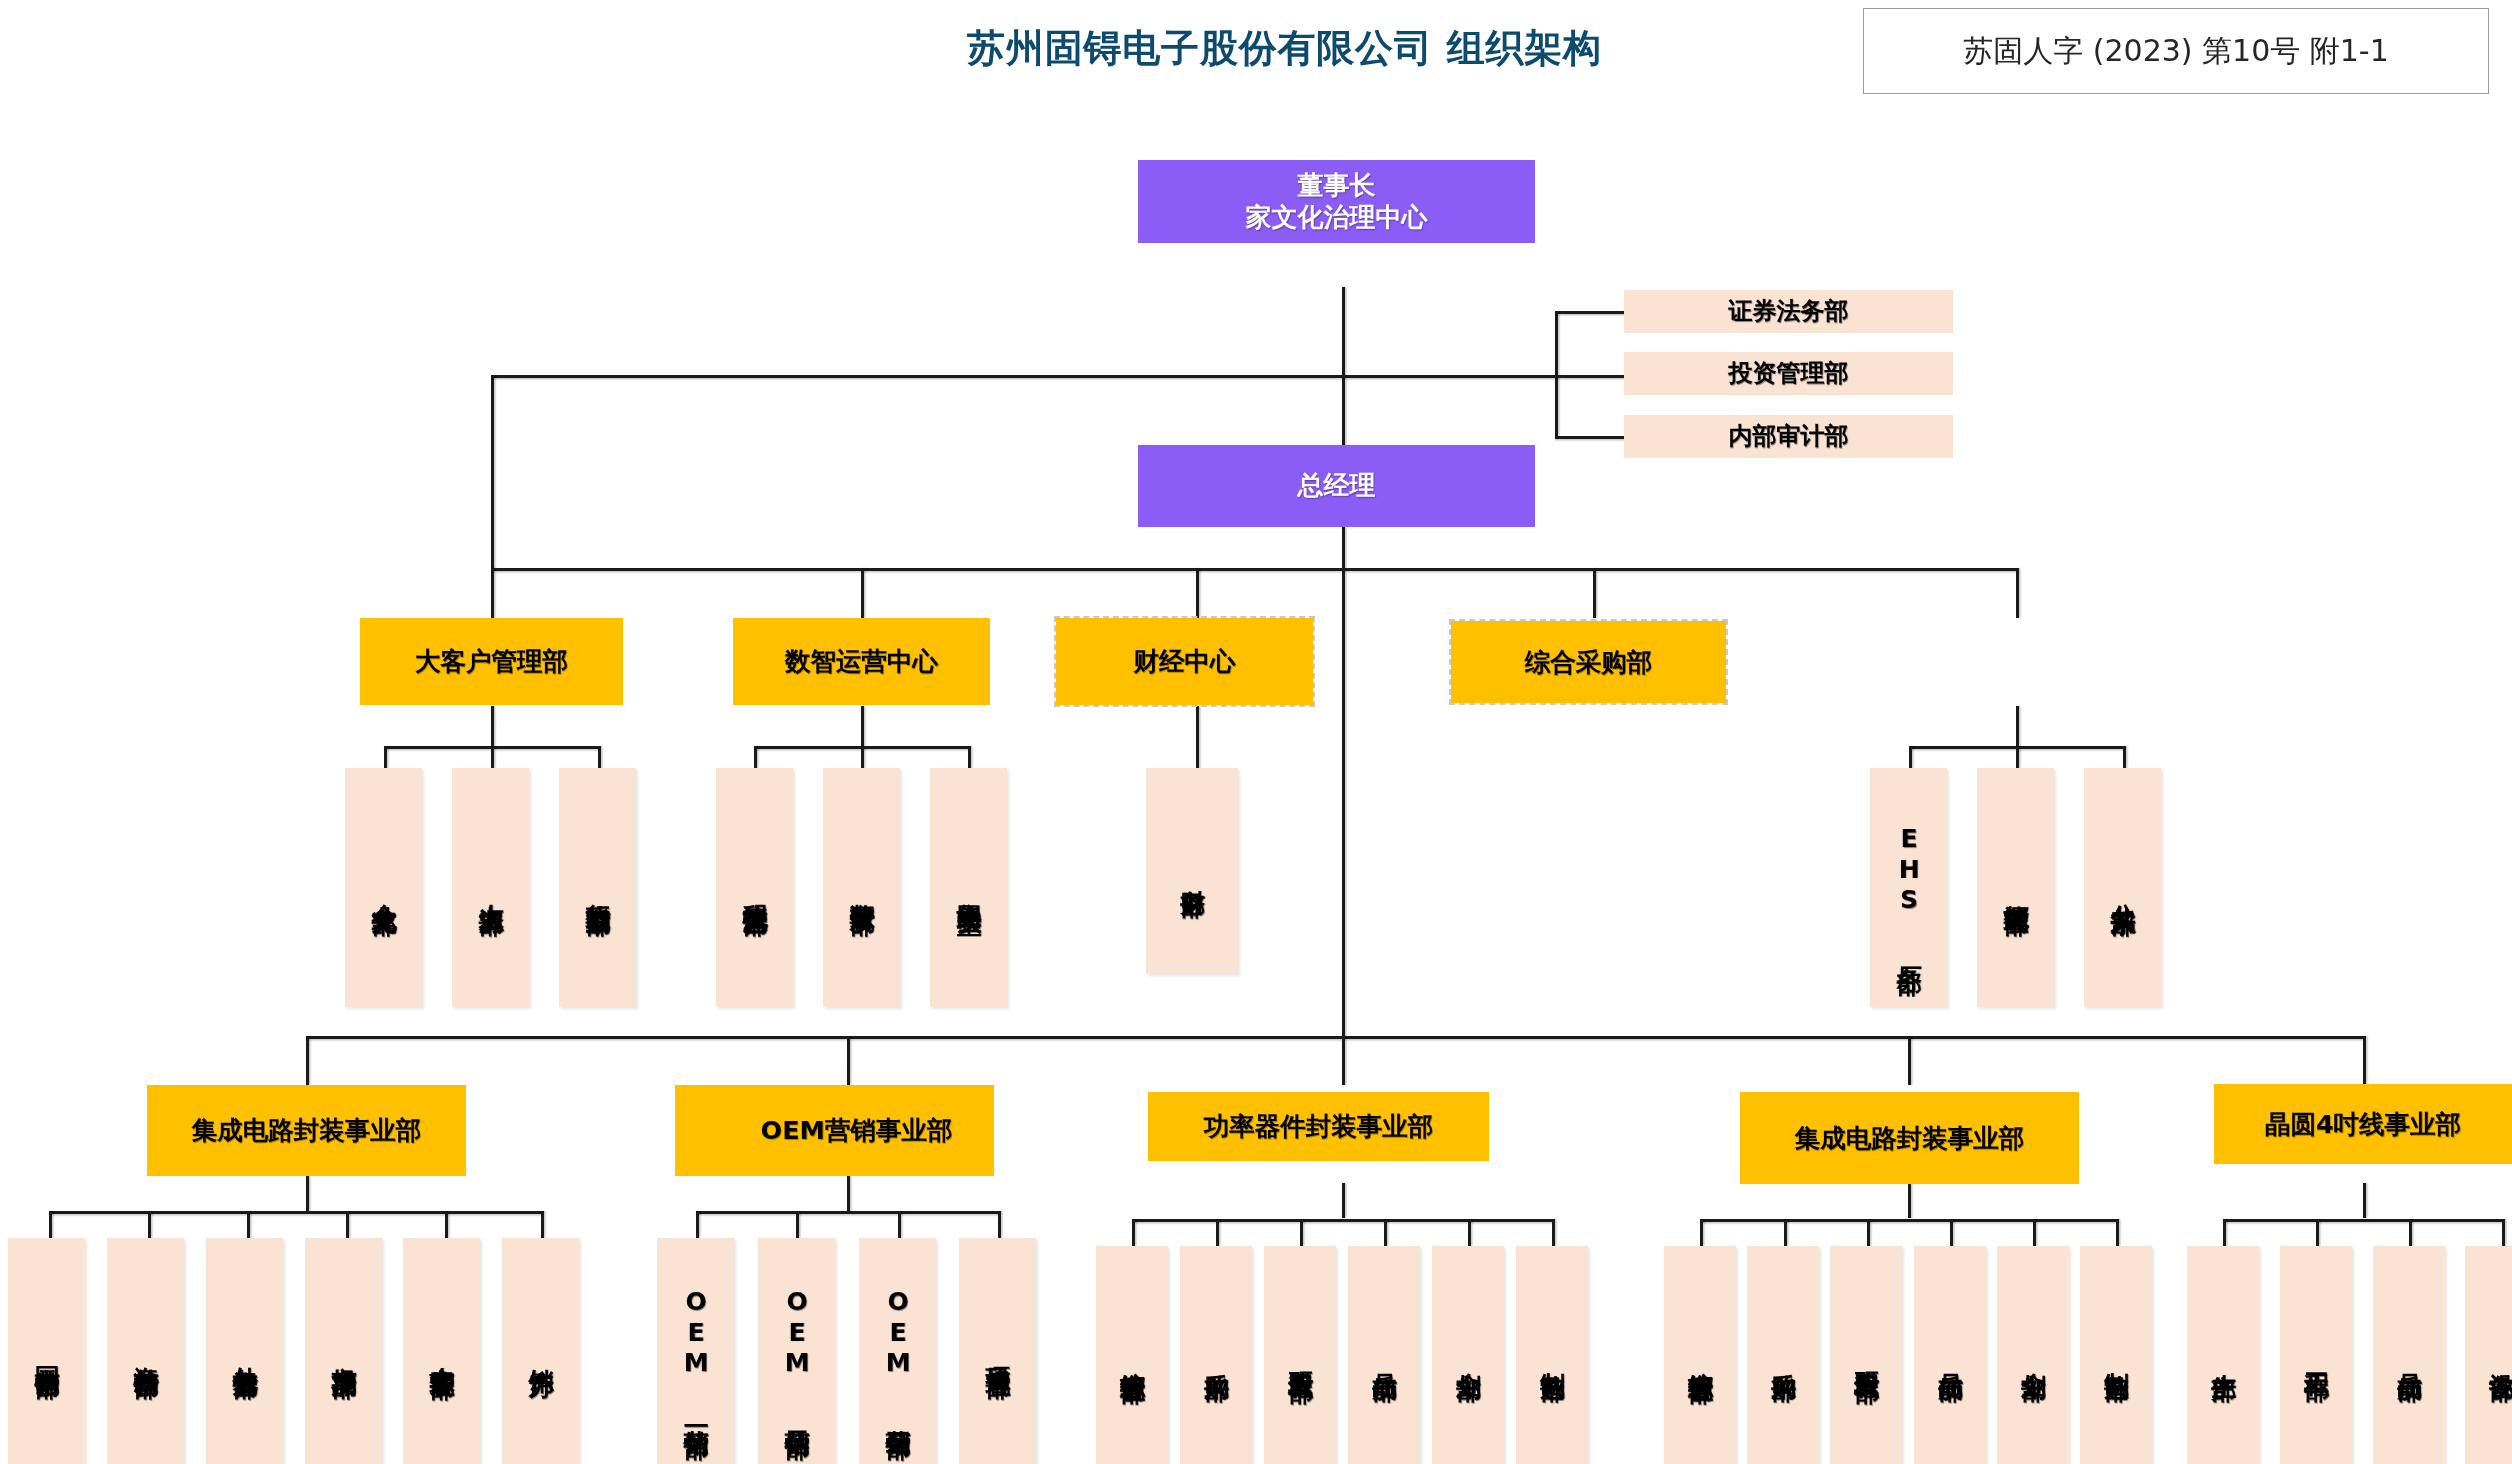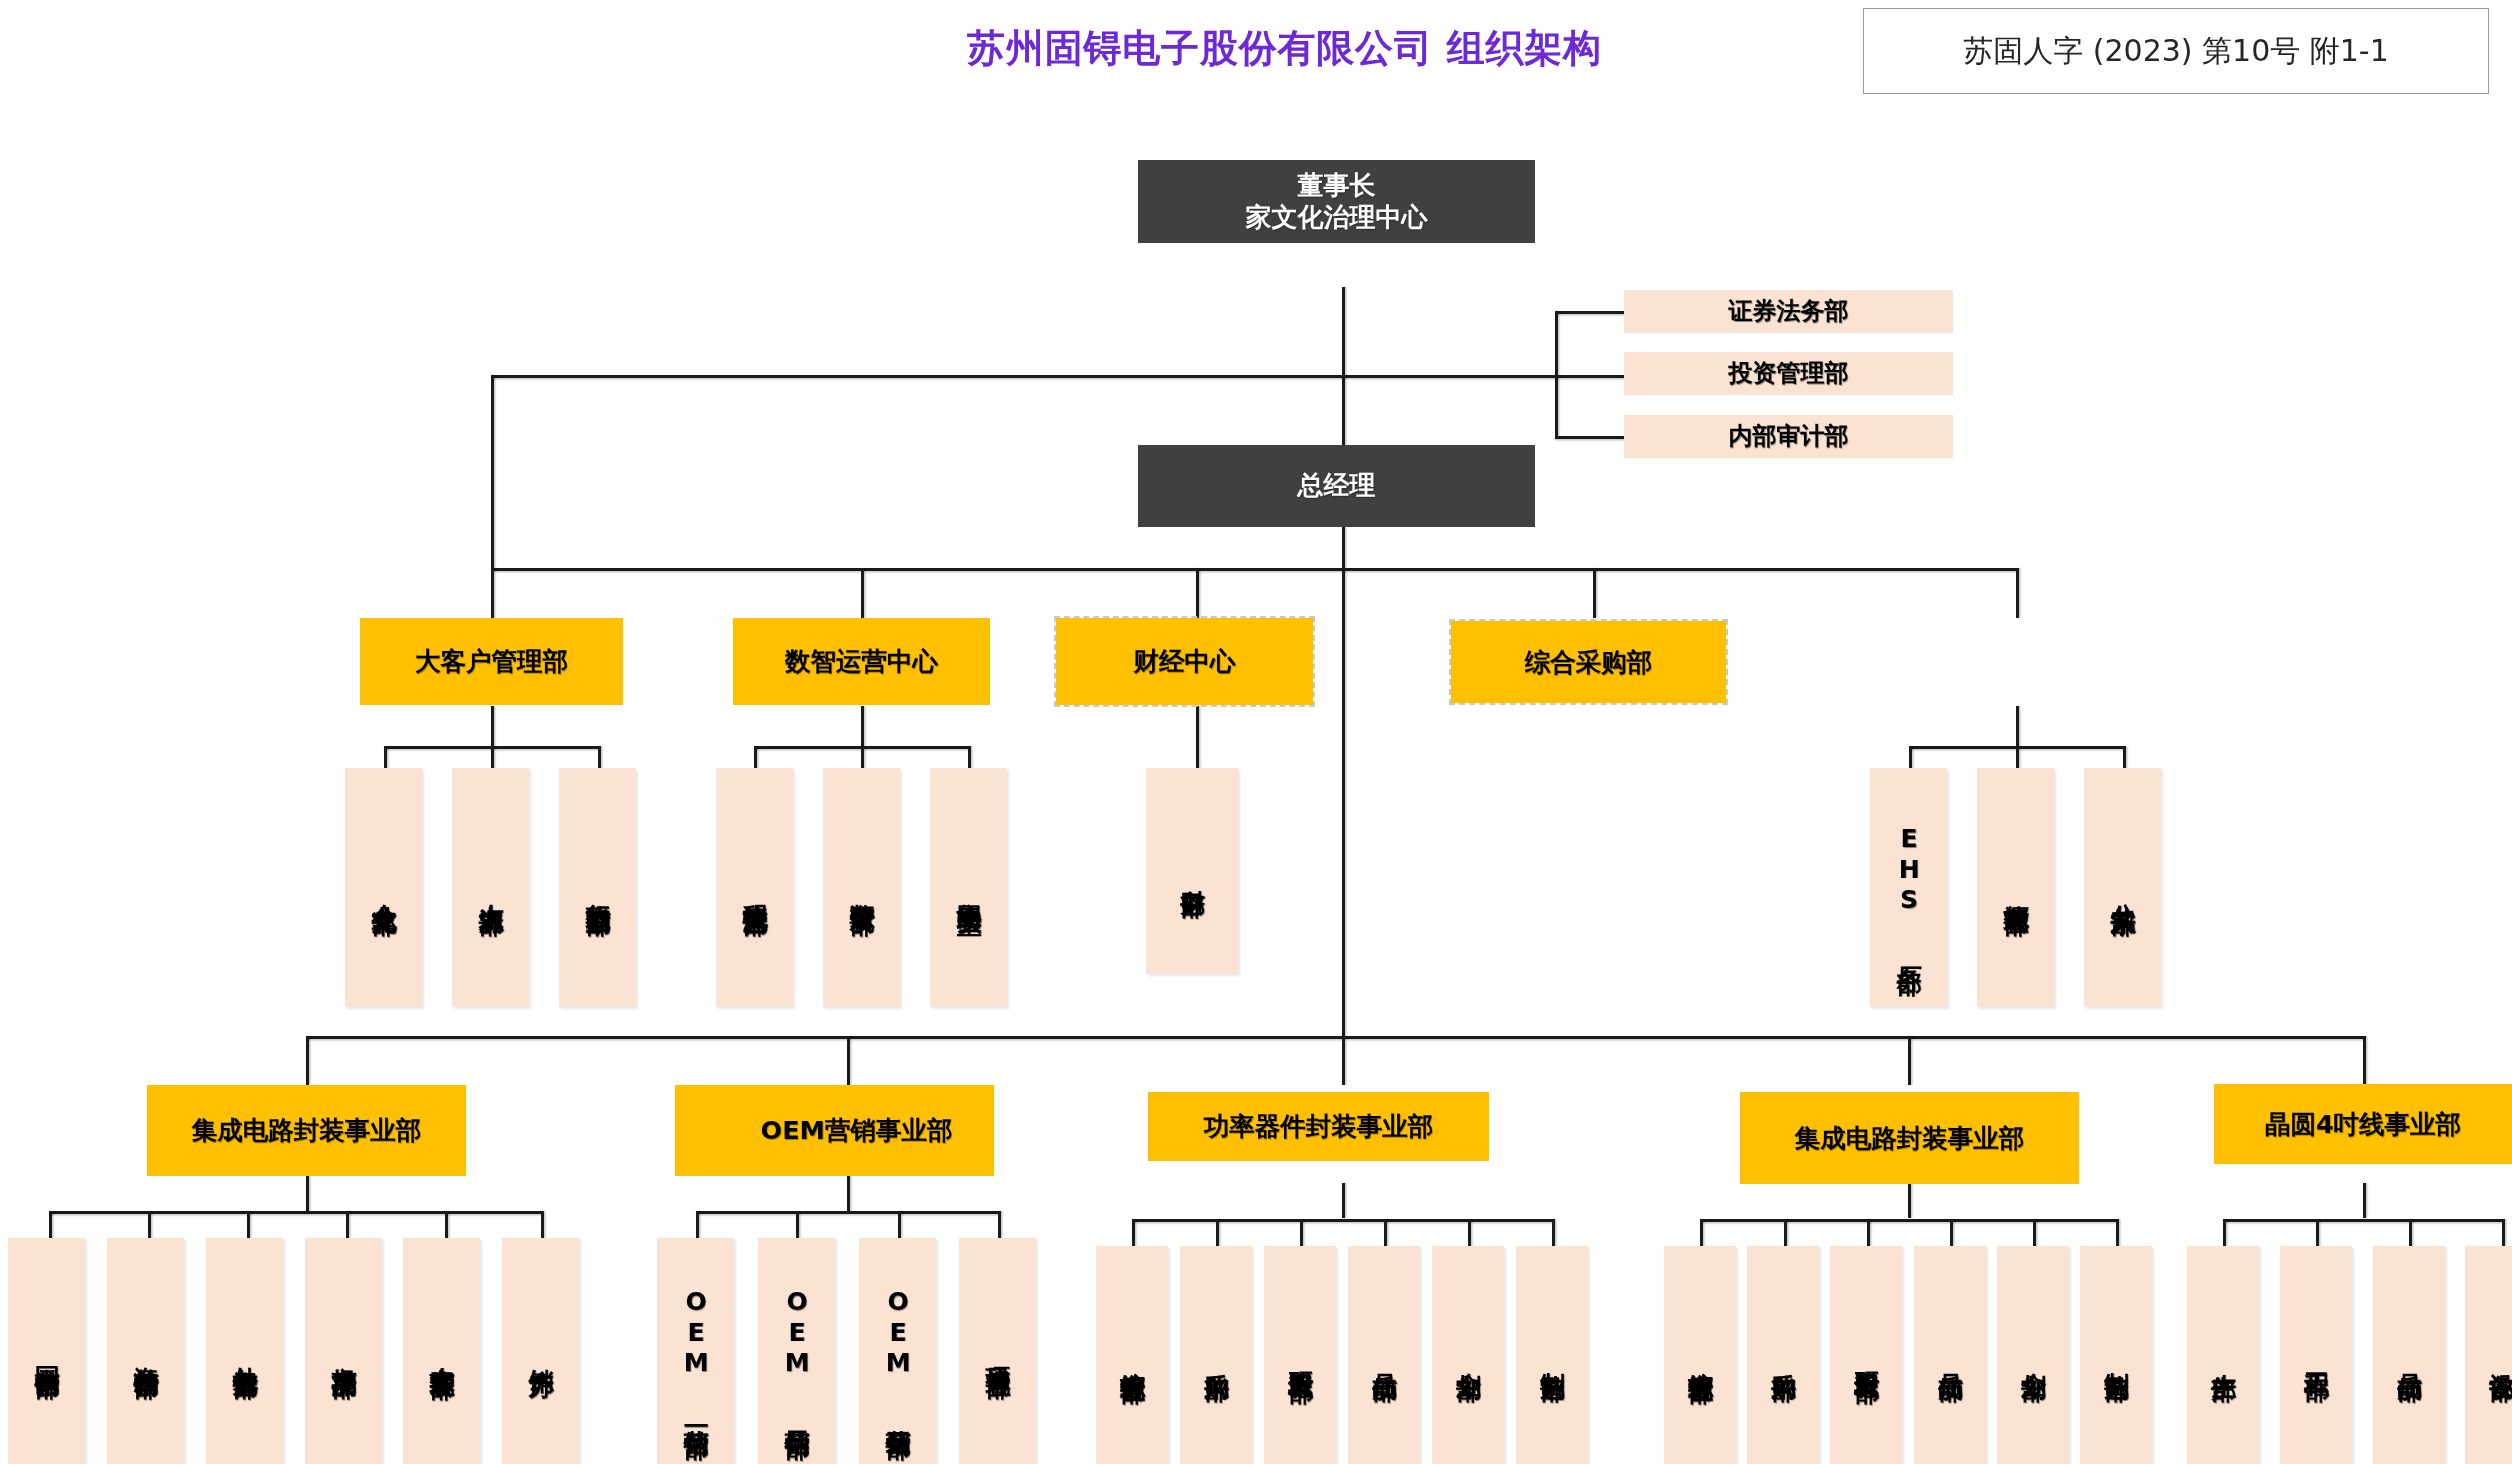--- a/index.html
+++ b/index.html
@@ -16,21 +16,21 @@
   }
 
   
   .chart-title{
     position:absolute;
     left:873px; top:23px;
     width:823px;
     text-align:center;
     font-size:38px;
     font-weight:bold;
-    color:#6d28d9;
+    color:#0c4a6e;
     letter-spacing:0.8px;
     white-space:nowrap;
   }
   .doc-ref{
     position:absolute;
     left:1863px; top:8.2px;
     width:626px; height:86px;
     border:1.6px solid #9a9a9a;
     background:#ffffff;
     display:flex;
@@ -48,21 +48,21 @@
     display:flex;
     align-items:center;
     justify-content:center;
     text-align:center;
     line-height:1.2;
     z-index:5;
   }
   .node span{display:block;}
 
   .exec{
-    background:#404040;
+    background:#8b5cf6;
     color:#ffffff;
     font-weight:bold;
     font-size:26px;
     text-shadow:0.8px 0.8px 1.6px rgba(0,0,0,.35);
   }
   .center{
     background:#FFC000;
     color:#000000;
     font-weight:bold;
     font-size:25.5px;

